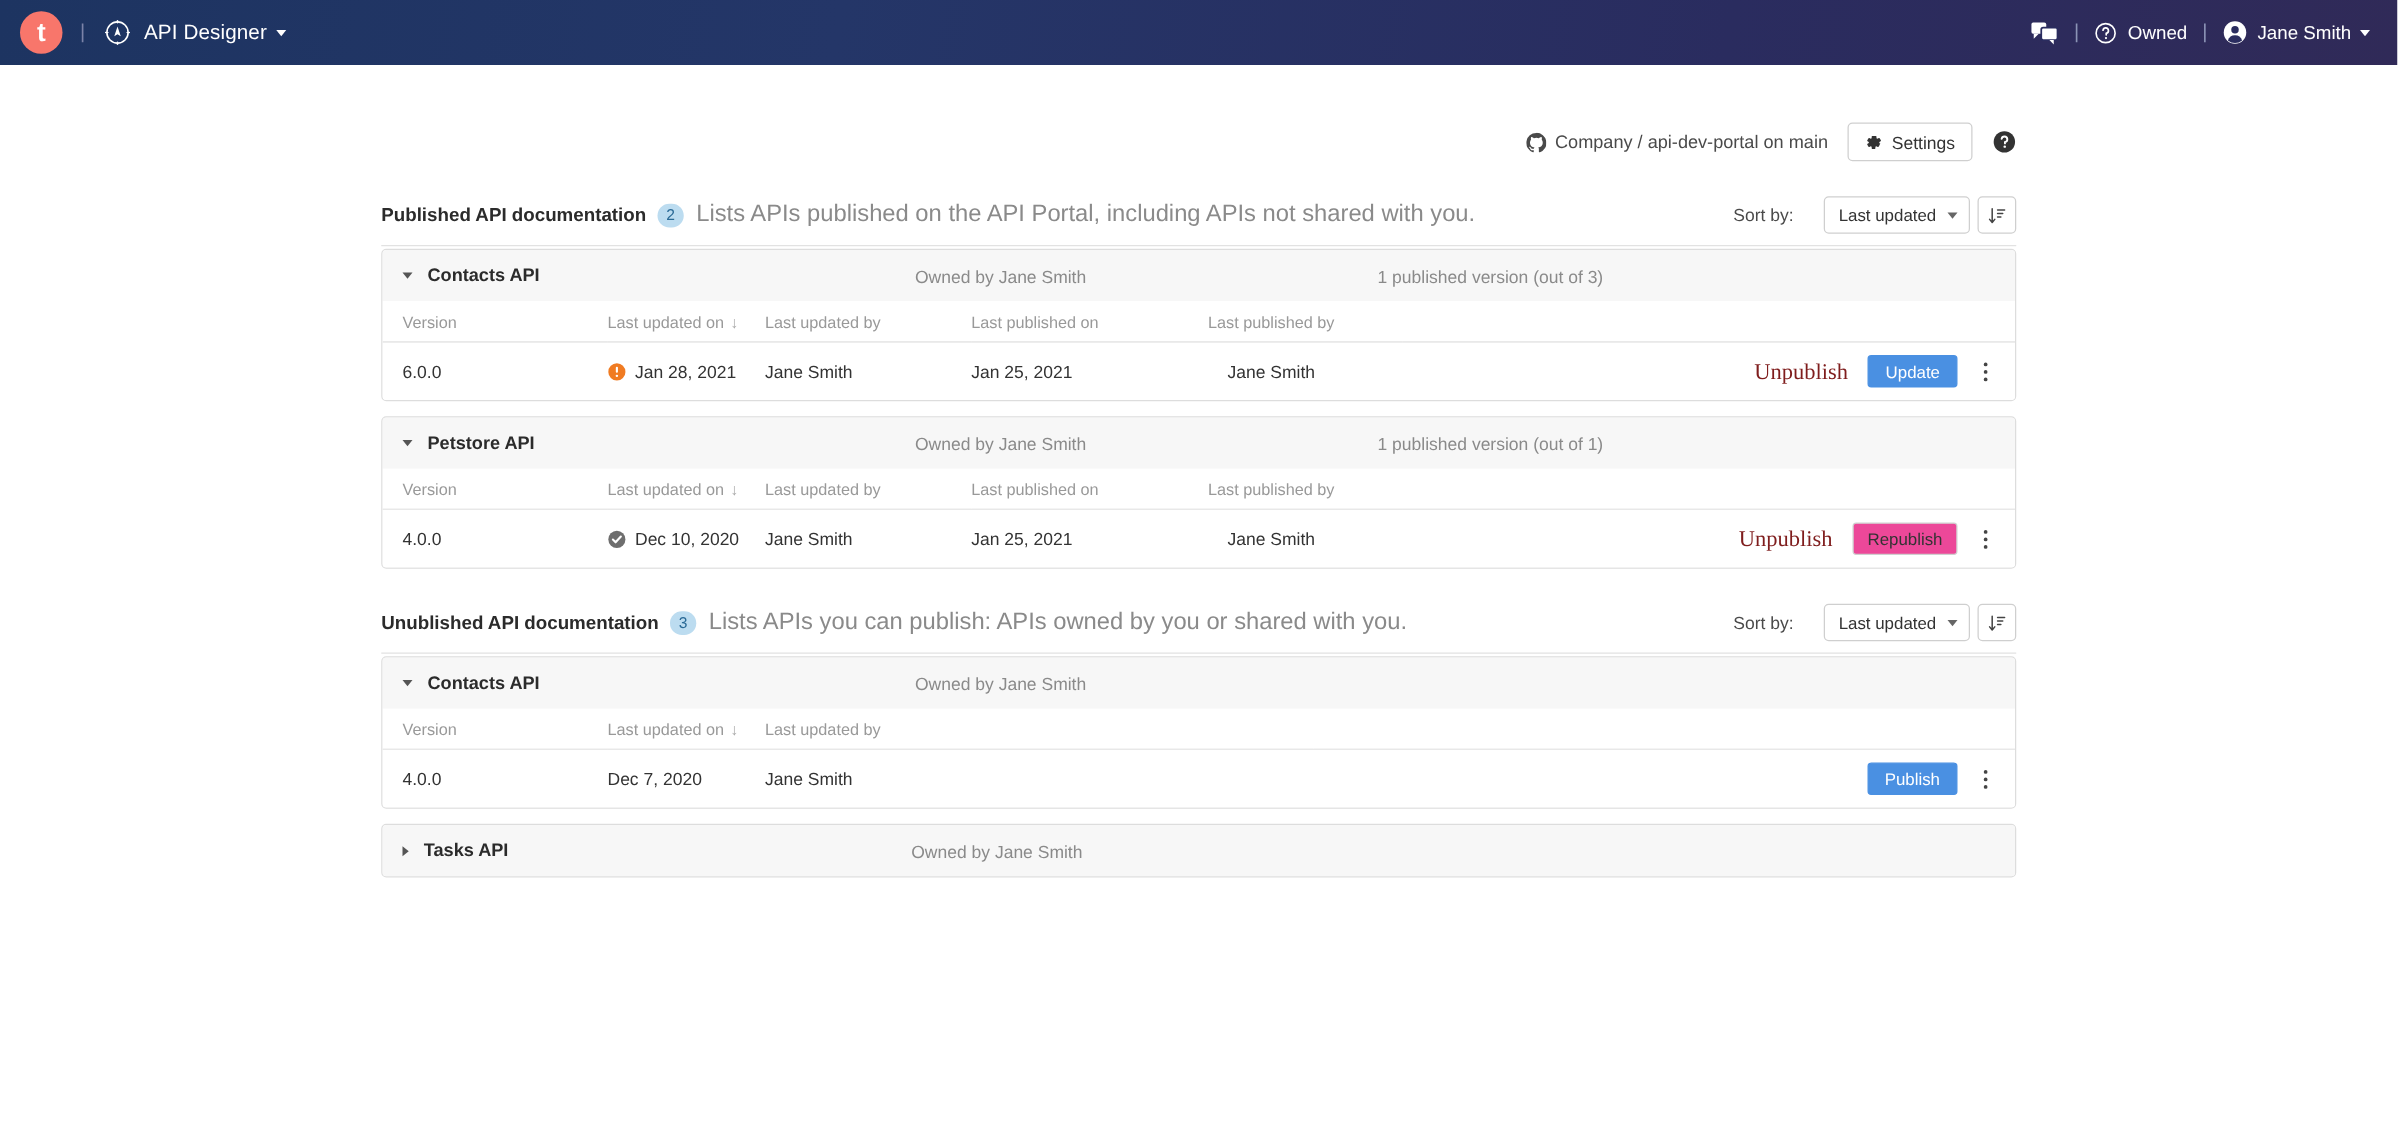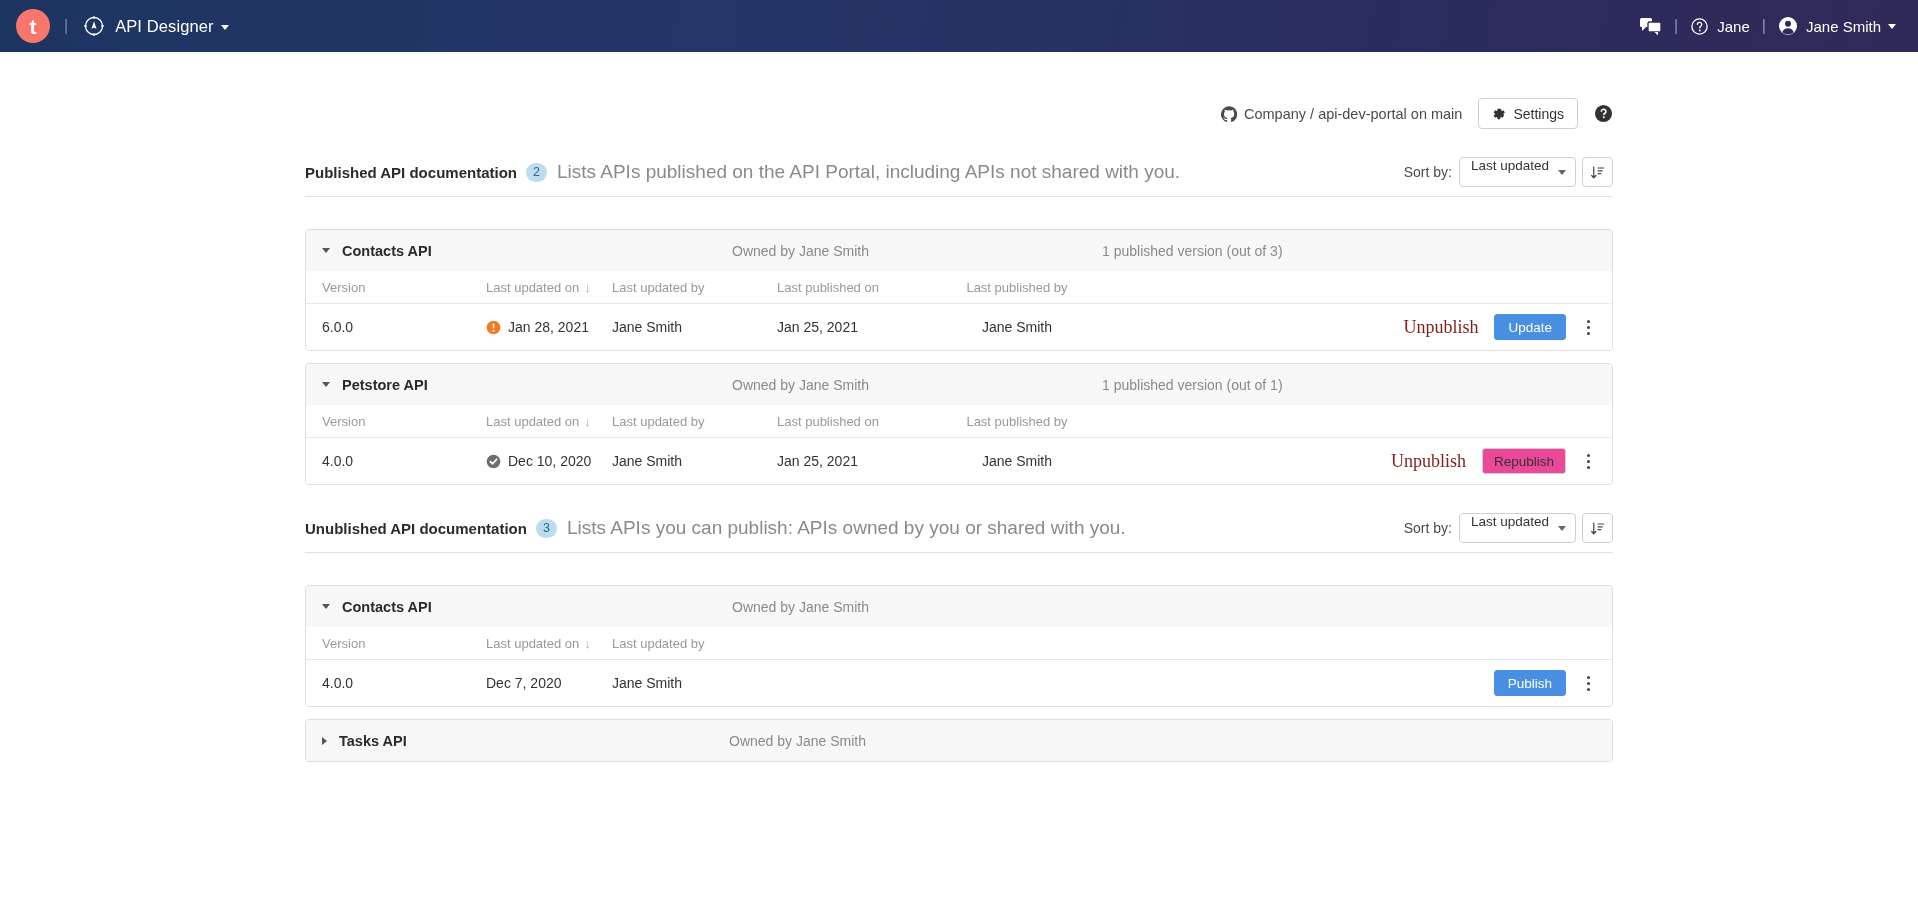--- a/index.html
+++ b/index.html
@@ -110,41 +110,41 @@
   }
   .section-title { font-size: 15px; font-weight: bold; color: #2b2b2b; }
   .count-badge {
     display: inline-flex; align-items: center; justify-content: center;
     min-width: 21px; height: 19px; padding: 0 6px;
     background: #bcdcf0; color: #2a6a96;
     border-radius: 10px; font-size: 12.5px; margin-left: 9px;
   }
   .section-desc { font-size: 19px; color: #8a8a8a; margin-left: 10px; }
   .section-right { margin-left: auto; display: flex; align-items: center; }
-  .sortby-label { font-size: 14px; color: #4a4a4a; margin-right: 7px; }
+  .sortby-label { font-size: 14px; color: #4a4a4a; margin-right: 24px; }
   .select-wrap {
     position: relative; height: 30px;
     border: 1px solid #cfcfcf; border-radius: 4px; background: #fff;
-    display: flex; padding: 0 26px 0 11px;
+    display: flex; align-items: center; padding: 0 26px 0 11px;
     font-size: 13.5px; color: #333; min-width: 112px; cursor: pointer;
   }
   .select-wrap .chev {
     position: absolute; right: 9px; top: 50%; margin-top: -2px;
     border-left: 4.5px solid transparent; border-right: 4.5px solid transparent;
     border-top: 5px solid #666;
   }
   .sort-dir-btn {
     width: 31px; height: 30px; margin-left: 6px;
     border: 1px solid #cfcfcf; border-radius: 4px; background: #fff;
     display: inline-flex; align-items: center; justify-content: center;
     cursor: pointer;
   }
 
   
-  .group { margin-top: 32px; border: 1px solid #dddddd; border-radius: 4px; overflow: hidden; background:#fff; }
+  .group { margin-top: 2px; border: 1px solid #dddddd; border-radius: 4px; overflow: hidden; background:#fff; }
   .group.collapsed { }
   .group-head {
     height: 41px; background: #f7f7f7;
     display: flex; align-items: center; padding: 0 16px;
     cursor: pointer;
   }
   .group + .group { margin-top: 12px; }
   .caret {
     width: 0; height: 0; margin-right: 12px; flex: none;
   }
@@ -236,21 +236,21 @@
     </span>
     <span class="vsep small">|</span>
     <span class="tb-item">
       <span class="icon-w">
         <svg width="19" height="19" viewBox="0 0 20 20" fill="none" stroke="#ffffff" stroke-width="1.4">
           <circle cx="10" cy="10" r="8"></circle>
           <path d="M7.8 7.6a2.3 2.3 0 1 1 2.7 2.6v1.3" stroke-linecap="round"></path>
           <circle cx="10.3" cy="14.2" r=".95" fill="#ffffff" stroke="none"></circle>
         </svg>
       </span>
-      <span class="lbl">Jane</span>
+      <span class="lbl">Owned</span>
     </span>
     <span class="vsep small">|</span>
     <span class="tb-item">
       <span class="icon-w">
         <svg width="20" height="20" viewBox="0 0 20 20" fill="#ffffff">
           <circle cx="10" cy="10" r="9"></circle>
           <circle cx="10" cy="7.8" r="3" fill="#2a2c5f"></circle>
           <path d="M4.3 16.4a6 6 0 0 1 11.4 0 9 9 0 0 1-11.4 0Z" fill="#2a2c5f"></path>
         </svg>
       </span>

